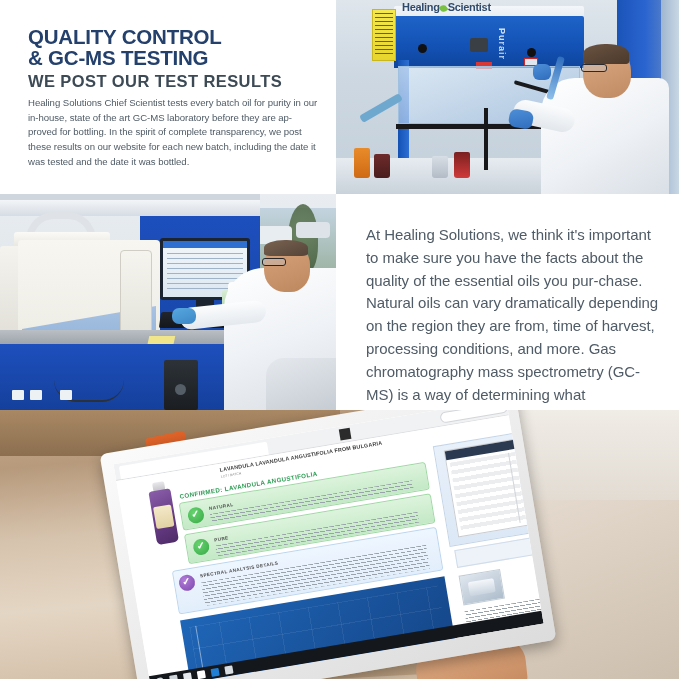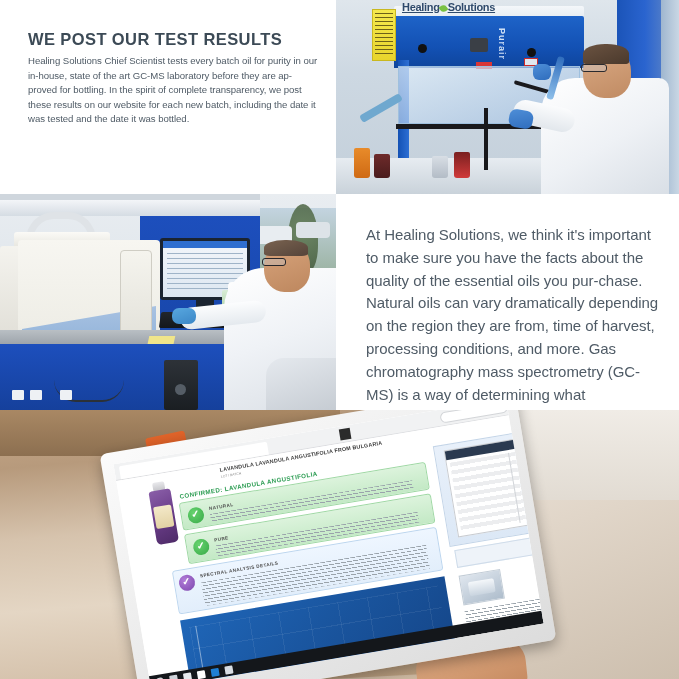--- a/index.html
+++ b/index.html
@@ -57,21 +57,21 @@
   .fh-wall-r { position:absolute; right:0; top:0; width:62px; height:100%;
       background: linear-gradient(90deg,#1b54b8 0%,#2a64cf 45%,#6f90c4 100%); }
   .fh-wall-r2 { position:absolute; right:0; top:0; width:18px; height:100%;
       background: linear-gradient(90deg,#9fb6cf,#c9d7e4); }
   .fh-hood-top { position:absolute; left:58px; top:6px; width:190px; height:22px;
       background: linear-gradient(180deg,#f4f7fa,#d9e2ea); border-radius:2px; }
   .fh-hood-body { position:absolute; left:58px; top:16px; width:190px; height:52px;
       background: linear-gradient(180deg,#1e63c8 0%,#1351b4 60%,#0f459c 100%); border-radius:2px 2px 0 0;}
   .fh-brand { position:absolute; left:66px; top:1px; font-size:11px; font-weight:bold;
       color:#3b4c63; letter-spacing:-0.3px; white-space:nowrap; }
-  .fh-brand .hs-b { color:#2f4a6b;text-decoration:underline; }
+  .fh-brand .hs-b { color:#2f4a6b; }
   .fh-brand .hs-leaf { display:inline-block; width:7px; height:7px; background:#7ac143;
       border-radius: 0 60% 0 60%; transform: rotate(-35deg); vertical-align:-1px; margin:0 0.5px; }
   .fh-purair { position:absolute; left:171px; top:28px; font-size:9px; color:#cfe0f5;
       font-weight:bold; letter-spacing:1px; transform: rotate(90deg); transform-origin: left top; }
   .fh-glass { position:absolute; left:62px; top:66px; width:182px; height:58px;
       background: linear-gradient(160deg, rgba(222,236,248,.75), rgba(150,185,225,.55));
       border:1px solid #9fc0de; }
   .fh-glass-bar { position:absolute; left:60px; top:124px; width:186px; height:5px;
       background:#19191c; }
   .fh-hood-leg { position:absolute; left:62px; top:60px; width:11px; height:110px;
@@ -283,32 +283,36 @@
   .tb-tb-ico.t5 { left:62px; background:#1e7fd4; }
   .tb-tb-ico.t6 { left:76px; background:#d8dde3; }
   .tb-tb-clock { position:absolute; right:6px; top:3px; font-size:4px; color:#cfd4da; }
 </style>
 </head>
 <body>
 
 <div class="page">
 
   <div class="text-panel" id="panel-quality">
+    <div class="headline">
+      <div>QUALITY CONTROL</div>
+      <div>&amp; GC-MS TESTING</div>
+    </div>
     <div class="subhead">WE POST OUR TEST RESULTS</div>
     <p class="body-copy">Healing Solutions Chief Scientist tests every batch oil for purity in our in-house, state of the art GC-MS laboratory before they are ap-proved for bottling. In the spirit of complete transparency, we post these results on our website for each new batch, including the date it was tested and the date it was bottled.</p>
   </div>
 
   <div class="photo" id="photo-fumehood">
     <div class="fh-bg"></div>
     <div class="fh-wall-r"></div>
     <div class="fh-wall-r2"></div>
     <div class="fh-window"></div>
     <div class="fh-hood-top"></div>
     <div class="fh-hood-body"></div>
-    <div class="fh-brand"><span class="hs-b">Healing</span><span class="hs-leaf"></span><span class="hs-b">Solutions</span></div>
+    <div class="fh-brand"><span class="hs-b">Healing</span><span class="hs-leaf"></span><span class="hs-b">Scientist</span></div>
     <div class="fh-purair">Purair</div>
     <div class="fh-hood-leg"></div>
     <div class="fh-label-y"></div>
     <div class="fh-glovebox"></div>
     <div class="fh-knob k1"></div>
     <div class="fh-knob k2"></div>
     <div class="fh-redtag"></div>
     <div class="fh-redtag2"></div>
     <div class="fh-glass"></div>
     <div class="fh-glass-bar"></div>

